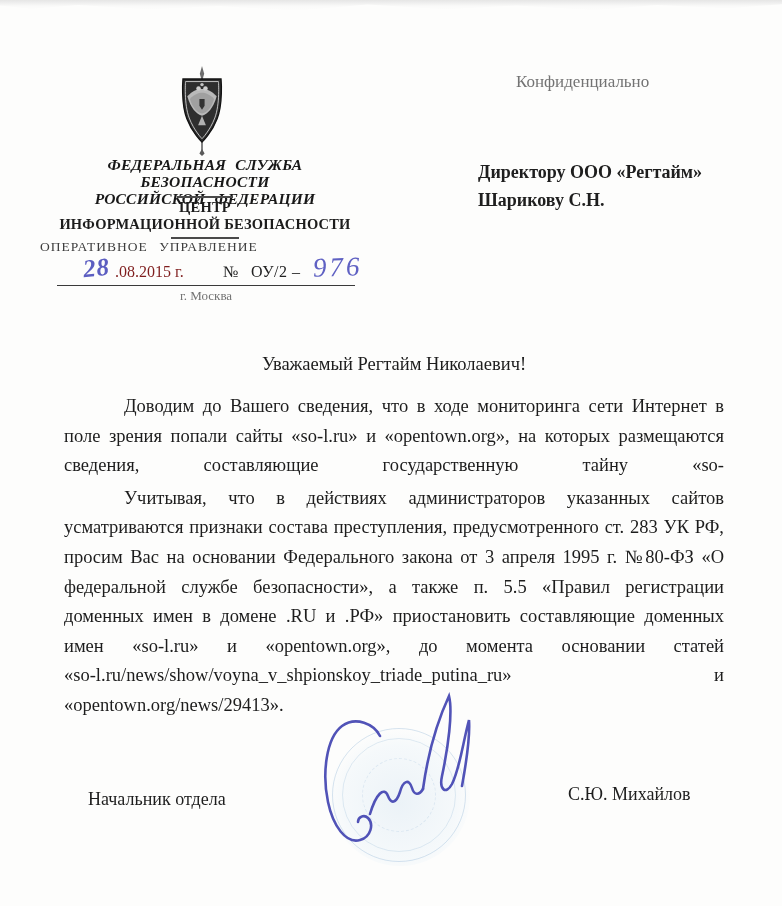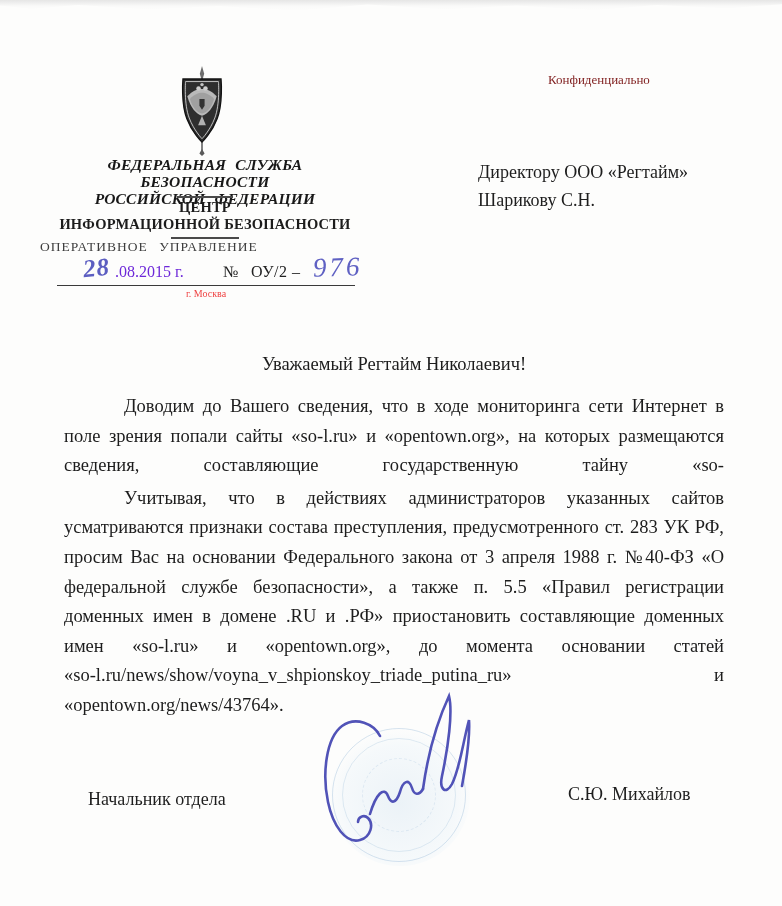--- a/index.html
+++ b/index.html
@@ -39,33 +39,33 @@
     left: 40px; top: 239px; width: 330px; text-align: left;
     font-size: 13.5px; color: #3d3d3d; letter-spacing: 1px; word-spacing: 7px;
   }
 
   .date-row { left: 55px; top: 252px; width: 310px; height: 34px; }
   .hw { font-style: italic; color: #4f51bd; }
   .hw-day {
     left: 28px; top: 2px; font-size: 25px; transform: rotate(-6deg);
     letter-spacing: 1px; font-weight: bold; opacity: .92;
   }
-  .date-printed { left: 60px; top: 11px; font-size: 16px; color: #6d28d9; }
+  .date-printed { left: 60px; top: 11px; font-size: 16px; color: #7f1d1d; }
   .num-label   { left: 168px; top: 11px; font-size: 16px; color: #222; }
   .num-prefix  { left: 196px; top: 11px; font-size: 16px; color: #222; letter-spacing: .5px; }
   .hw-num {
     left: 258px; top: 0px; font-size: 27px; transform: rotate(-2deg);
     letter-spacing: 3px; opacity: .9;
   }
   .date-rule { left: 57px; top: 285px; width: 298px; border-top: 1.6px solid #3a3a3a; }
-  .city { left: 57px; top: 288px; width: 298px; text-align: center; font-size: 10px; color: #ef4444; }
+  .city { left: 57px; top: 288px; width: 298px; text-align: center; font-size: 13px; color: #737373; }
 
   
-  .classification { left: 548px; top: 72px; font-size: 13px; color: #7f1d1d; }
-  .recipient { left: 478px; top: 158px; font-size: 18px; line-height: 28px; color: #1e1e1e; }
+  .classification { left: 516px; top: 72px; font-size: 17px; color: #737373; }
+  .recipient { left: 478px; top: 158px; font-size: 18px; line-height: 28px; color: #1e1e1e; font-weight: bold; }
 
   
   .body-block { left: 64px; top: 352px; width: 660px; font-size: 18.5px; color: #1d1d1d; }
   .salutation { text-align: center; line-height: 24px; margin-bottom: 16px; }
   .para { margin: 0 0 3px 0; }
   .bline {
     display: block; height: 29.6px; line-height: 29.6px;
     text-align: justify; text-align-last: justify; white-space: normal;
     overflow: hidden;
   }
@@ -150,26 +150,26 @@
 
   <div class="para">
     <span class="bline first">Доводим до Вашего сведения, что в ходе мониторинга сети Интернет в наше</span>
     <span class="bline">поле зрения попали сайты «so-l.ru» и «opentown.org», на которых размещаются</span>
     <span class="bline">сведения, составляющие государственную тайну «so-</span>
   </div>
 
   <div class="para">
     <span class="bline first">Учитывая, что в действиях администраторов указанных сайтов</span>
     <span class="bline">усматриваются признаки состава преступления, предусмотренного ст. 283 УК РФ,</span>
-    <span class="bline">просим Вас на основании Федерального закона от 3 апреля 1988 г. №40-ФЗ «О</span>
+    <span class="bline">просим Вас на основании Федерального закона от 3 апреля 1995 г. №80-ФЗ «О</span>
     <span class="bline">федеральной службе безопасности», а также п. 5.5 «Правил регистрации</span>
     <span class="bline">доменных имен в домене .RU и .РФ» приостановить составляющие доменных</span>
     <span class="bline">имен «so-l.ru» и «opentown.org», до момента основании статей</span>
     <span class="bline">«so-l.ru/news/show/voyna_v_shpionskoy_triade_putina_ru» и</span>
-    <span class="bline last">«opentown.org/news/43764».</span>
+    <span class="bline last">«opentown.org/news/29413».</span>
   </div>
 </div>
 
 <div class="abs stamp">
   <div class="stamp-ring ring-outer"></div>
   <div class="stamp-ring ring-mid"></div>
   <div class="stamp-ring ring-inner"></div>
 </div>
 
 <div class="abs signature-wrap">

